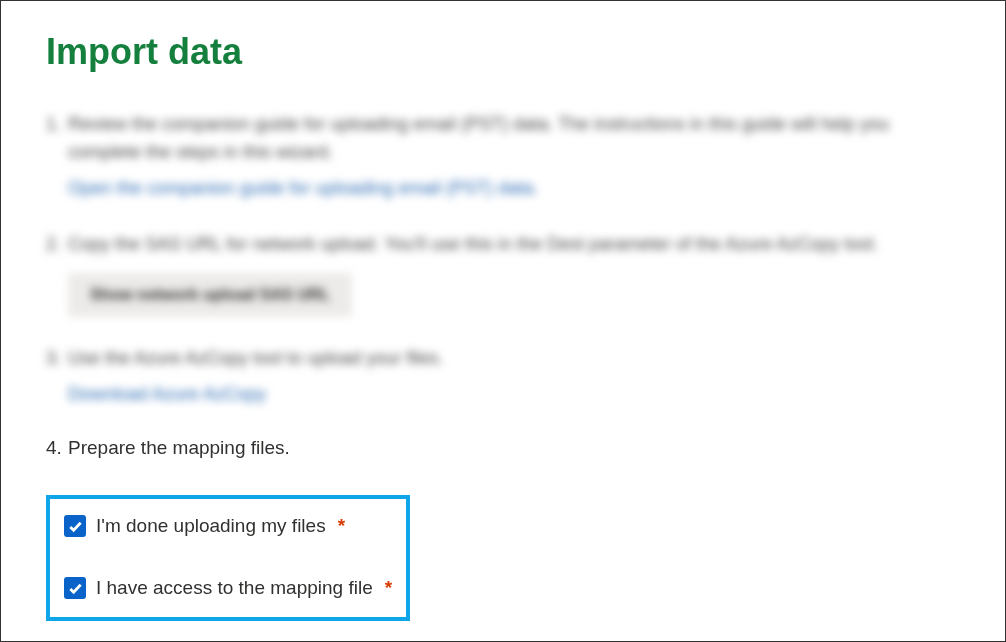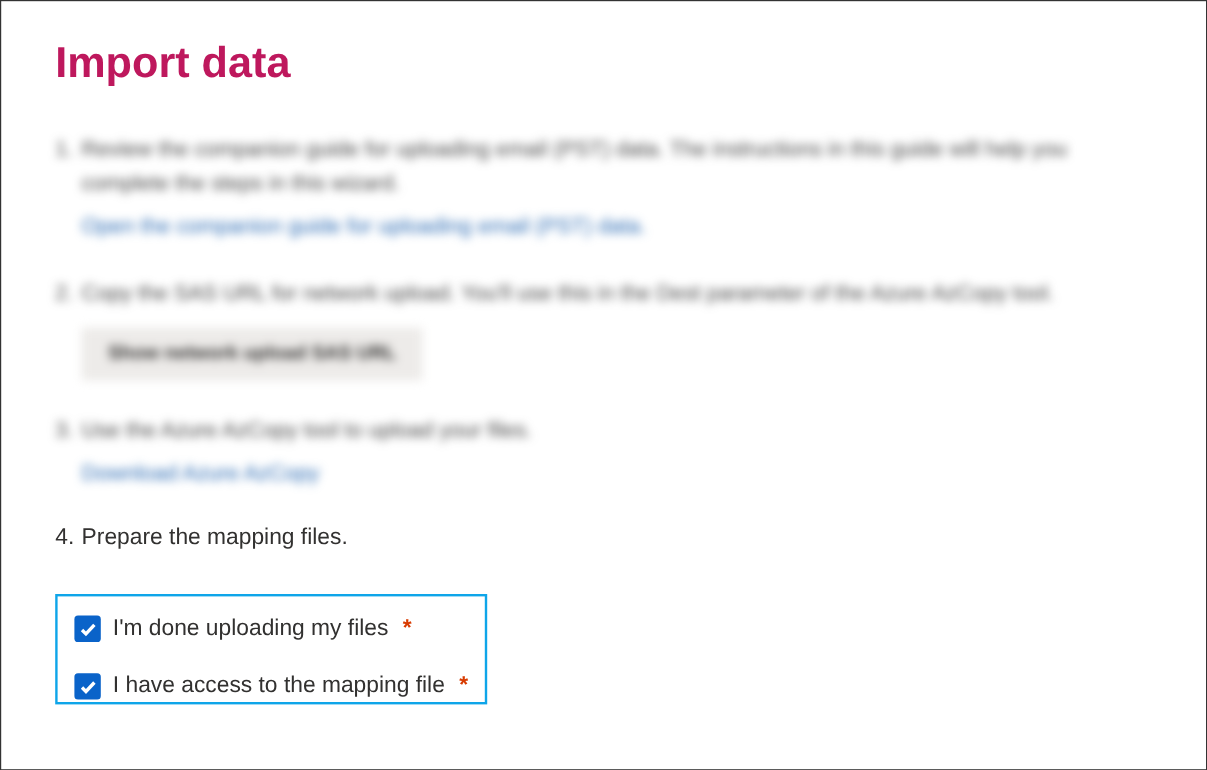--- a/index.html
+++ b/index.html
@@ -13,21 +13,21 @@
       width: 1006px;
       height: 642px;
       border: 1px solid #333;
       padding: 30px 45px;
       color: #323130;
     }
     .page-title {
       font-size: 36px;
       font-weight: 700;
       margin-bottom: 38px;
-      color: #be185d;
+      color: #15803d;
     }
     ol.steps {
       list-style: none;
       counter-reset: step;
       padding: 0;
     }
     ol.steps > li {
       counter-increment: step;
       position: relative;
       padding-left: 22px;
@@ -55,34 +55,34 @@
       display: inline-block;
       margin-top: 14px;
       padding: 10px 22px;
       background: #edebe9;
       color: #323130;
       font-size: 16px;
       font-weight: 600;
       border: none;
     }
     .highlight-box {
-      border: 2px solid #0ea5e9;
-      padding: 16px 14px 2px 14px;
+      border: 4px solid #0ea5e9;
+      padding: 16px 14px 18px 14px;
       display: inline-block;
       margin-top: 8px;
     }
     .checkbox-row {
       display: flex;
       align-items: center;
       gap: 10px;
       font-size: 19px;
       color: #323130;
     }
     .checkbox-row + .checkbox-row {
-      margin-top: 26px;
+      margin-top: 40px;
     }
     .checkbox {
       width: 22px;
       height: 22px;
       background: #0a63c9;
       border-radius: 3px;
       display: inline-flex;
       align-items: center;
       justify-content: center;
       flex-shrink: 0;

